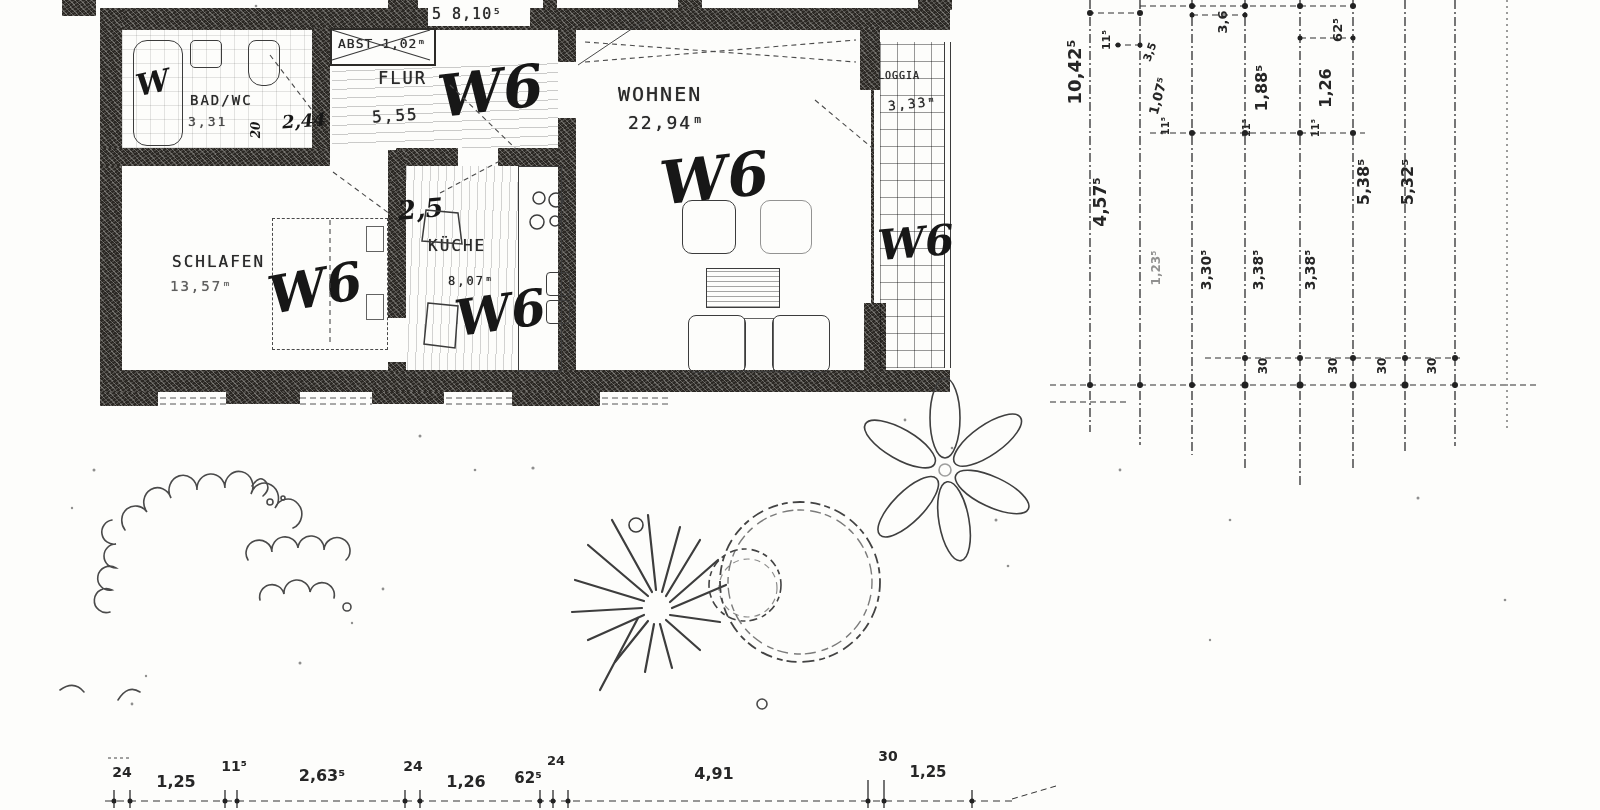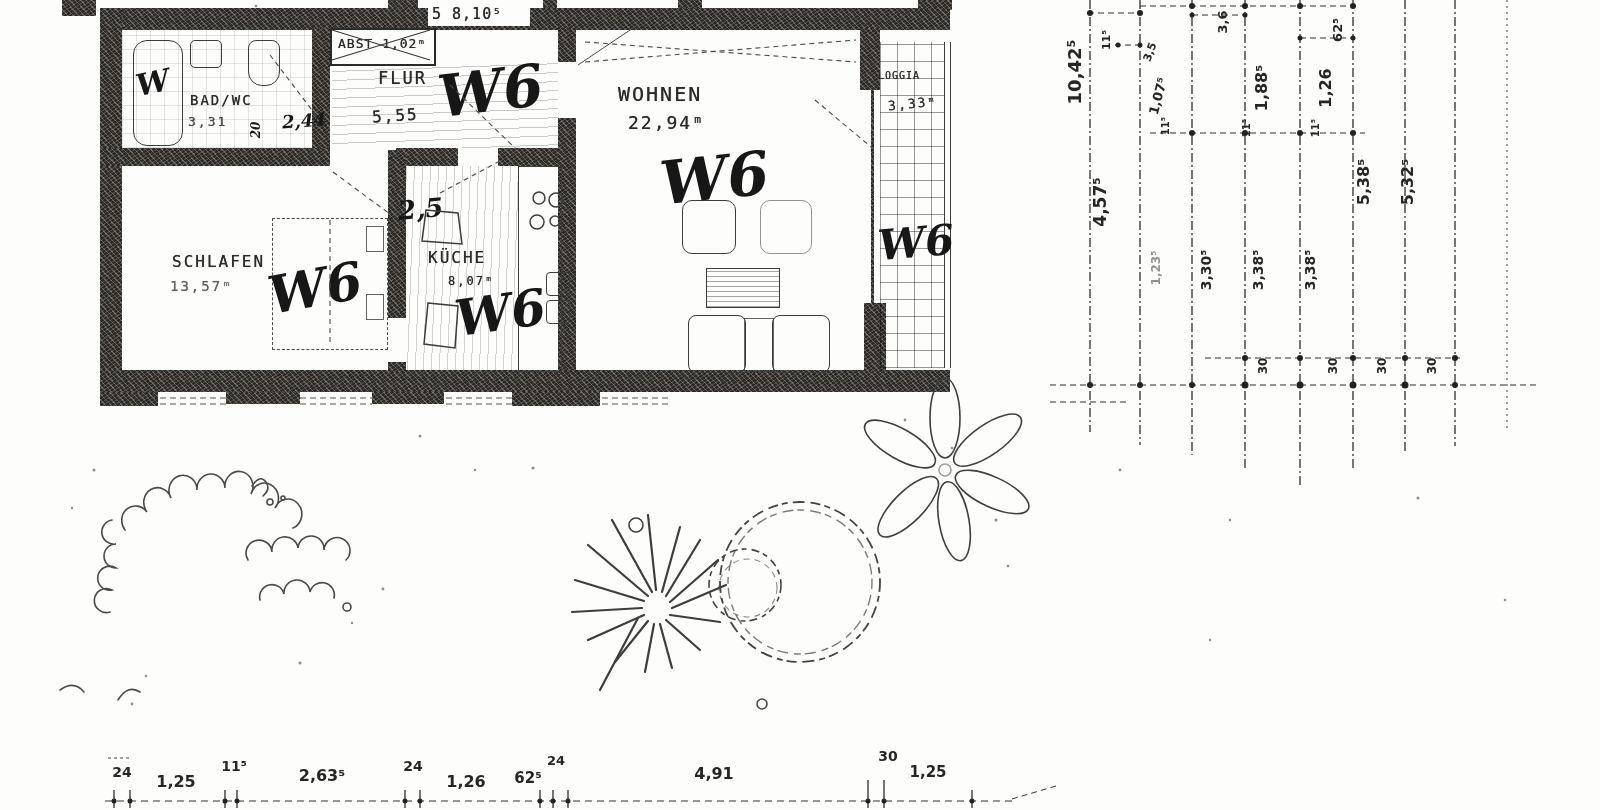--- a/index.html
+++ b/index.html
@@ -96,21 +96,21 @@
   <div class="typed" style="left:188px;top:114px;font-size:13px;opacity:.85">3,31</div>
   <div class="typed" style="left:338px;top:36px;font-size:13px;letter-spacing:1px">ABST 1,02ᵐ</div>
   <div class="typed" style="left:378px;top:68px;font-size:17px">FLUR</div>
   <div class="typed" style="left:372px;top:106px;font-size:16px;transform:rotate(-4deg)">5,55</div>
   <div class="typed" style="left:618px;top:82px;font-size:20px">WOHNEN</div>
   <div class="typed" style="left:628px;top:112px;font-size:18px">22,94ᵐ</div>
   <div class="typed" style="left:878px;top:70px;font-size:10px;letter-spacing:1px">LOGGIA</div>
   <div class="typed" style="left:888px;top:96px;font-size:13px;transform:rotate(-6deg)">3,33ᵐ</div>
   <div class="typed" style="left:172px;top:252px;font-size:16px">SCHLAFEN</div>
   <div class="typed" style="left:170px;top:278px;font-size:14px;opacity:.75">13,57ᵐ</div>
-  <div class="typed" style="left:428px;top:248px;font-size:16px">KÜCHE</div>
+  <div class="typed" style="left:428px;top:236px;font-size:16px">KÜCHE</div>
   <div class="typed" style="left:448px;top:274px;font-size:12px">8,07ᵐ</div>
 
   <div class="hand" style="left:438px;top:62px;font-size:58px;transform:rotate(-7deg)">W6</div>
   <div class="hand" style="left:660px;top:148px;font-size:60px;transform:rotate(-6deg)">W6</div>
   <div class="hand" style="left:268px;top:262px;font-size:52px;transform:rotate(-10deg)">W6</div>
   <div class="hand" style="left:455px;top:288px;font-size:50px;transform:rotate(-8deg)">W6</div>
   <div class="hand" style="left:878px;top:222px;font-size:42px;transform:rotate(-5deg)">W6</div>
   <div class="hand" style="left:136px;top:68px;font-size:30px;transform:rotate(-12deg)">W</div>
   <div class="hand" style="left:398px;top:196px;font-size:26px;transform:rotate(-5deg)">2,5</div>
   <div class="hand" style="left:282px;top:112px;font-size:18px;transform:rotate(-4deg)">2,44</div>

